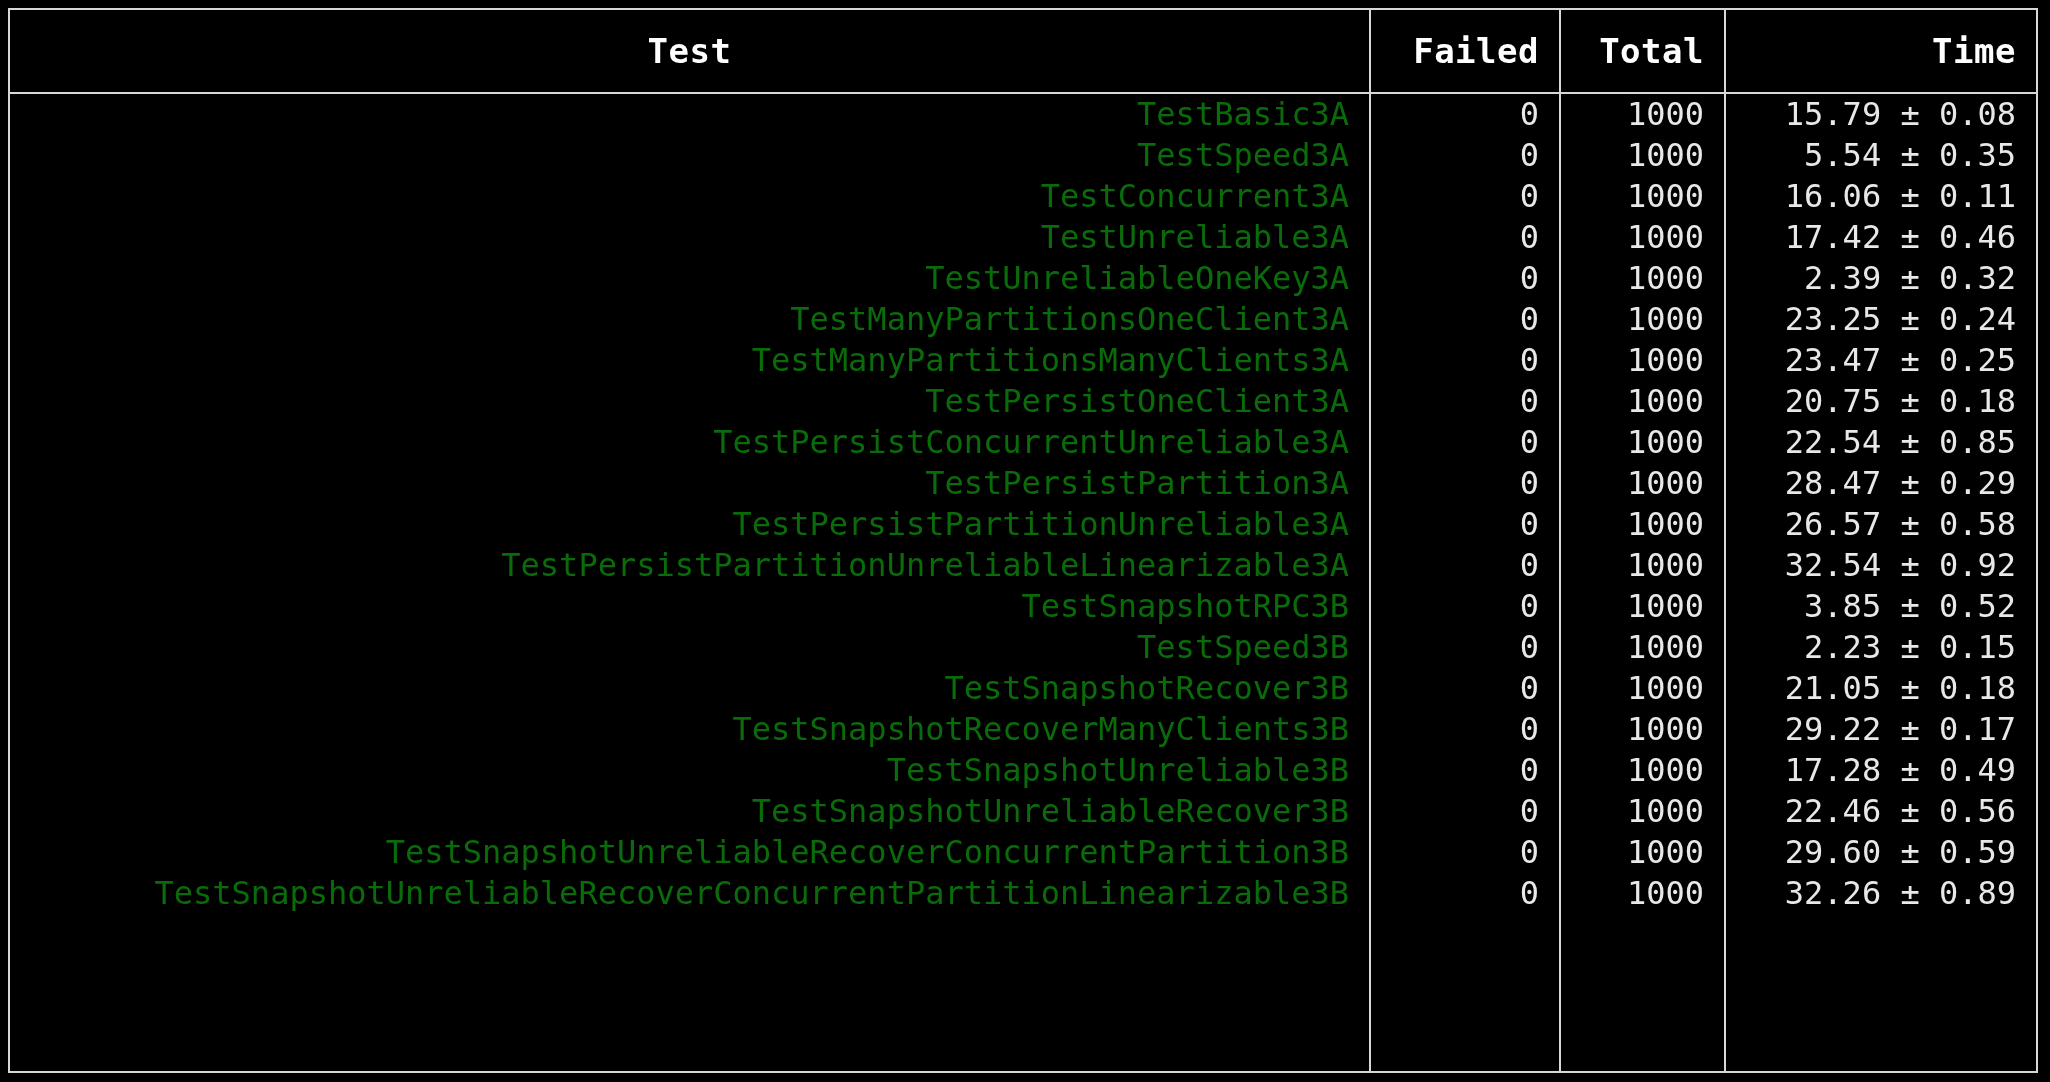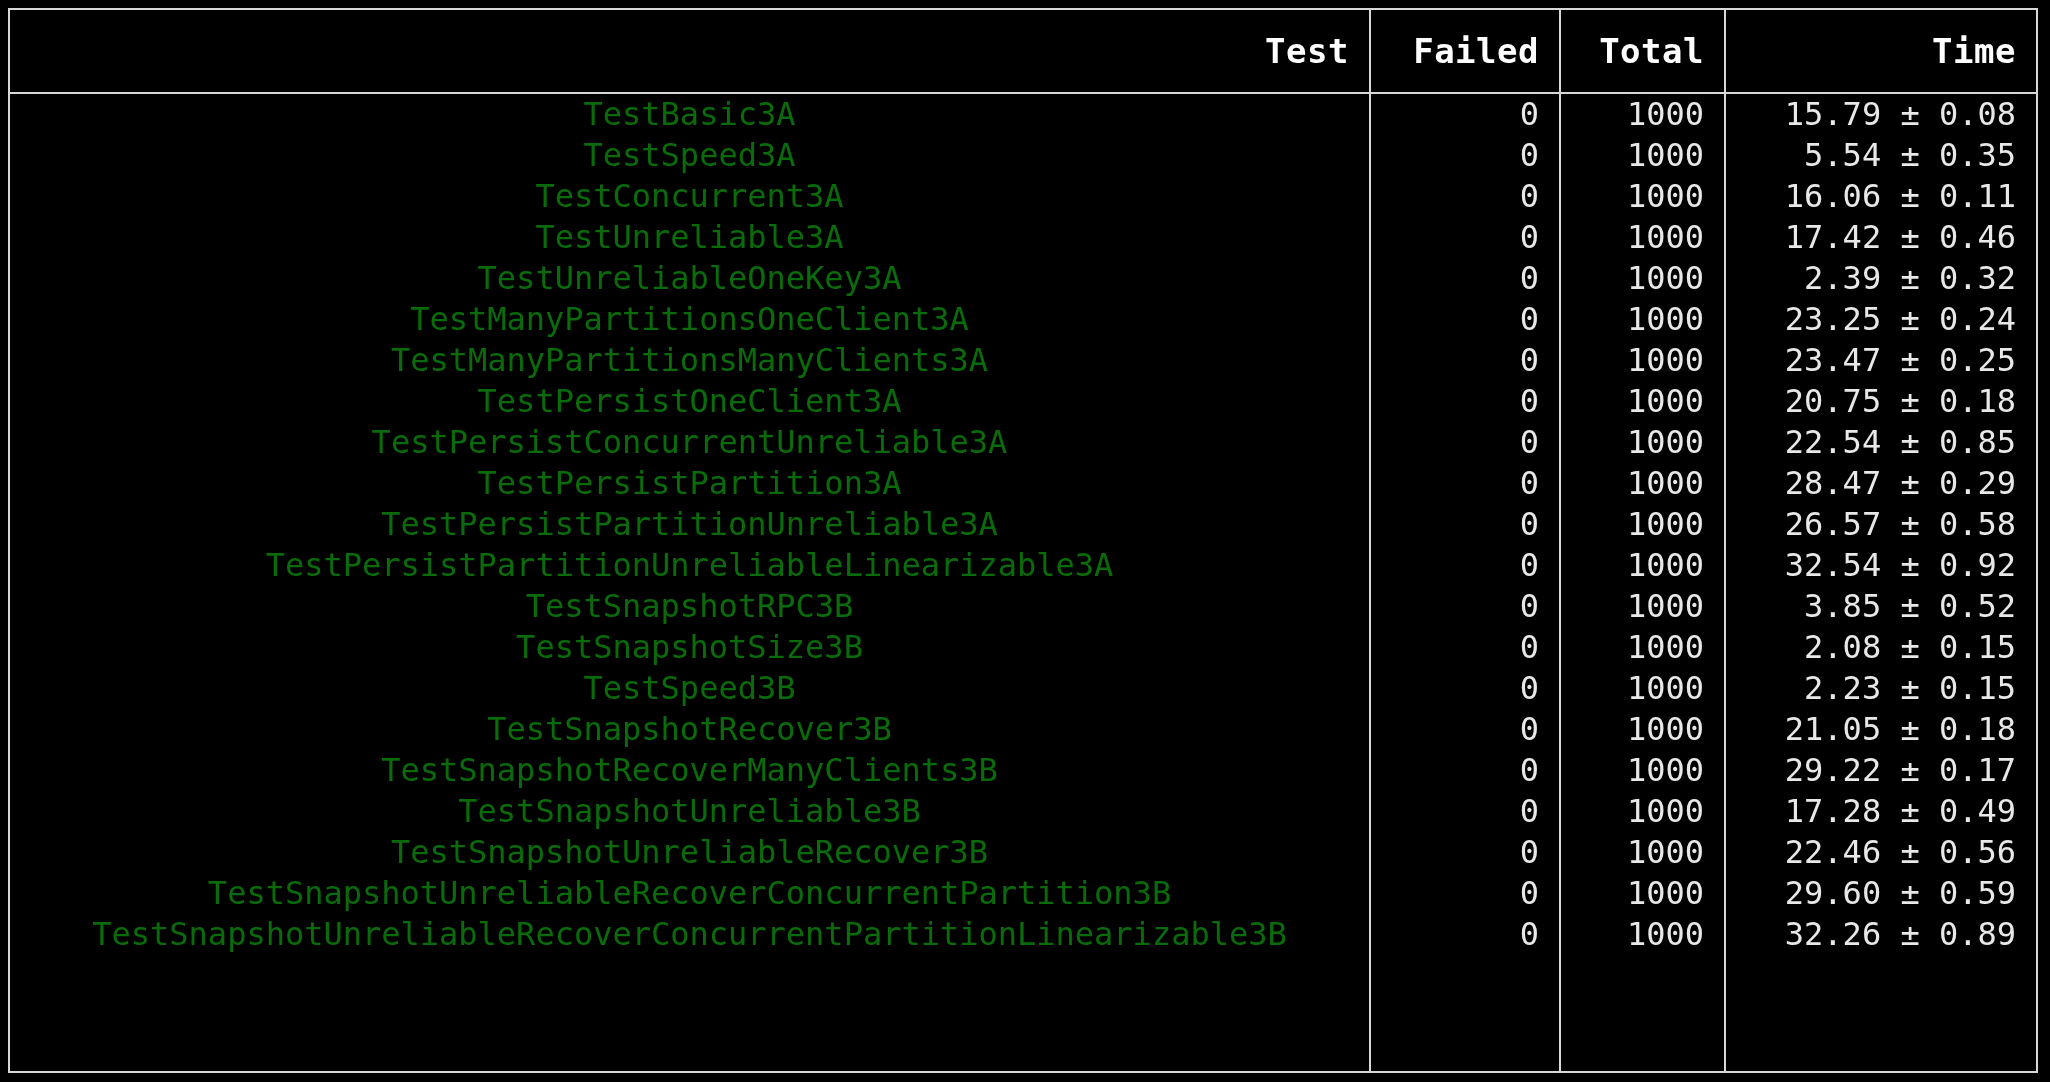--- a/index.html
+++ b/index.html
@@ -37,41 +37,41 @@
   thead tr.header-row th {
     border-bottom: 2px solid #d8d8d8;
     height: 82px;
     padding: 0 20px;
     font-size: 34px;
     font-weight: bold;
     color: #ffffff;
     vertical-align: middle;
     letter-spacing: 0.5px;
   }
-  thead tr.header-row th.th-test  { text-align: right; }
+  thead tr.header-row th.th-test  { text-align: center; }
   thead tr.header-row th.th-fail,
   thead tr.header-row th.th-total,
   thead tr.header-row th.th-time  { text-align: right; }
 
   thead tr.header-row th.th-fail,
   thead tr.header-row th.th-total,
   thead tr.header-row th.th-time {
     border-left: 2px solid #d8d8d8;
   }
 
   tbody tr.data-row td {
     height: 41px;
     line-height: 41px;
     padding: 0 20px;
     font-size: 32px;
     vertical-align: middle;
     white-space: nowrap;
   }
   tbody tr.data-row td.td-test {
-    text-align: center;
+    text-align: right;
     color: #0a6b0a;
   }
   tbody tr.data-row td.td-fail,
   tbody tr.data-row td.td-total,
   tbody tr.data-row td.td-time {
     text-align: right;
     color: #e8e8e8;
     border-left: 2px solid #d8d8d8;
   }
   tbody tr.spacer-row td {
@@ -173,26 +173,20 @@
           <td class="td-total">1000</td>
           <td class="td-time">32.54 ± 0.92</td>
         </tr>
         <tr class="data-row">
           <td class="td-test">TestSnapshotRPC3B</td>
           <td class="td-fail">0</td>
           <td class="td-total">1000</td>
           <td class="td-time"> 3.85 ± 0.52</td>
         </tr>
         <tr class="data-row">
-          <td class="td-test">TestSnapshotSize3B</td>
-          <td class="td-fail">0</td>
-          <td class="td-total">1000</td>
-          <td class="td-time"> 2.08 ± 0.15</td>
-        </tr>
-        <tr class="data-row">
           <td class="td-test">TestSpeed3B</td>
           <td class="td-fail">0</td>
           <td class="td-total">1000</td>
           <td class="td-time"> 2.23 ± 0.15</td>
         </tr>
         <tr class="data-row">
           <td class="td-test">TestSnapshotRecover3B</td>
           <td class="td-fail">0</td>
           <td class="td-total">1000</td>
           <td class="td-time">21.05 ± 0.18</td>

